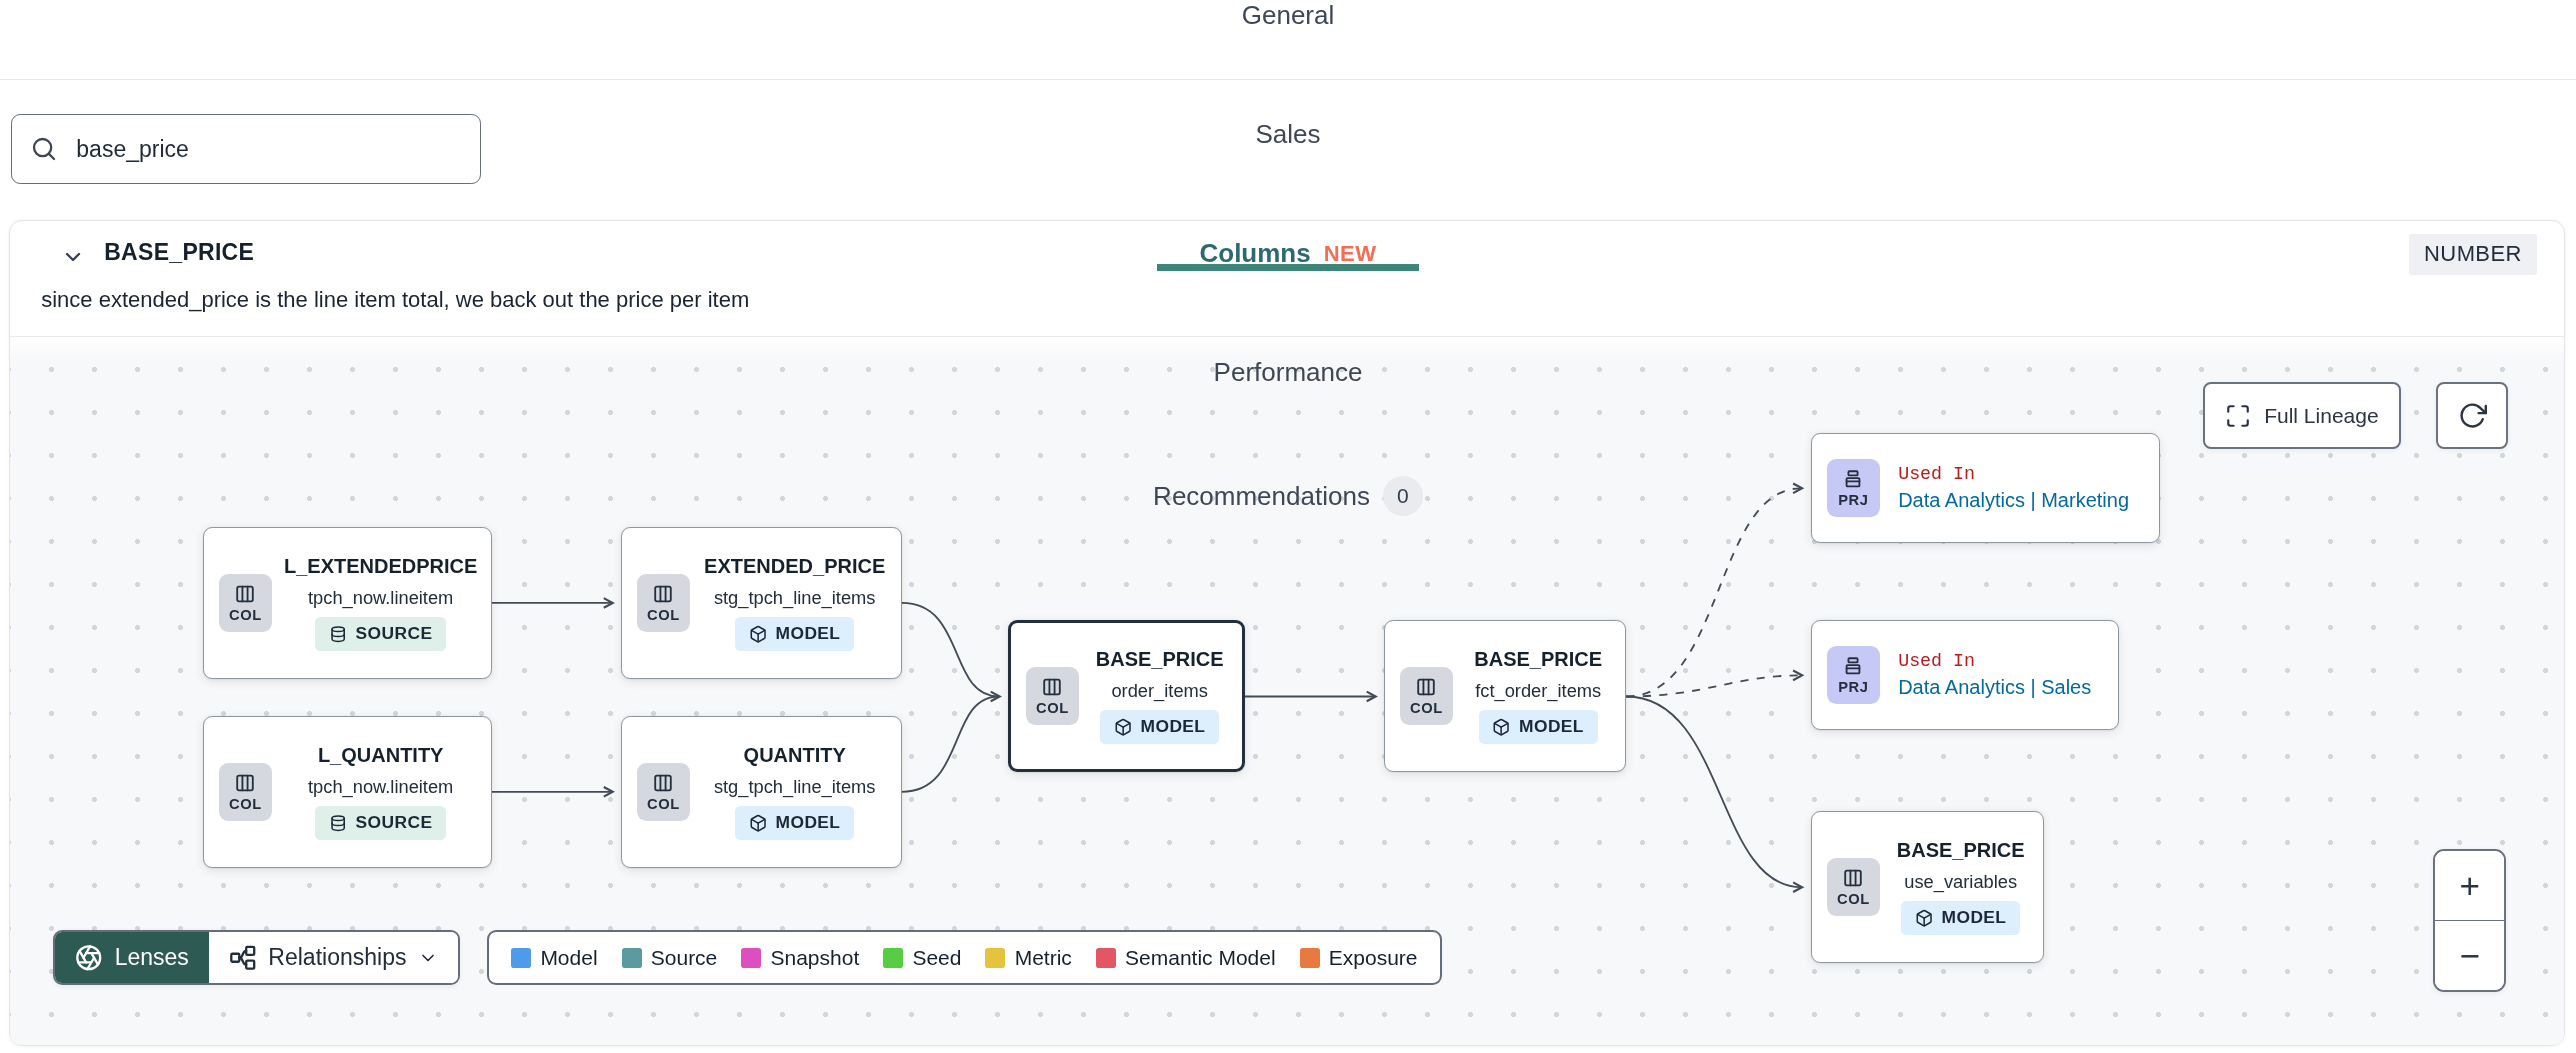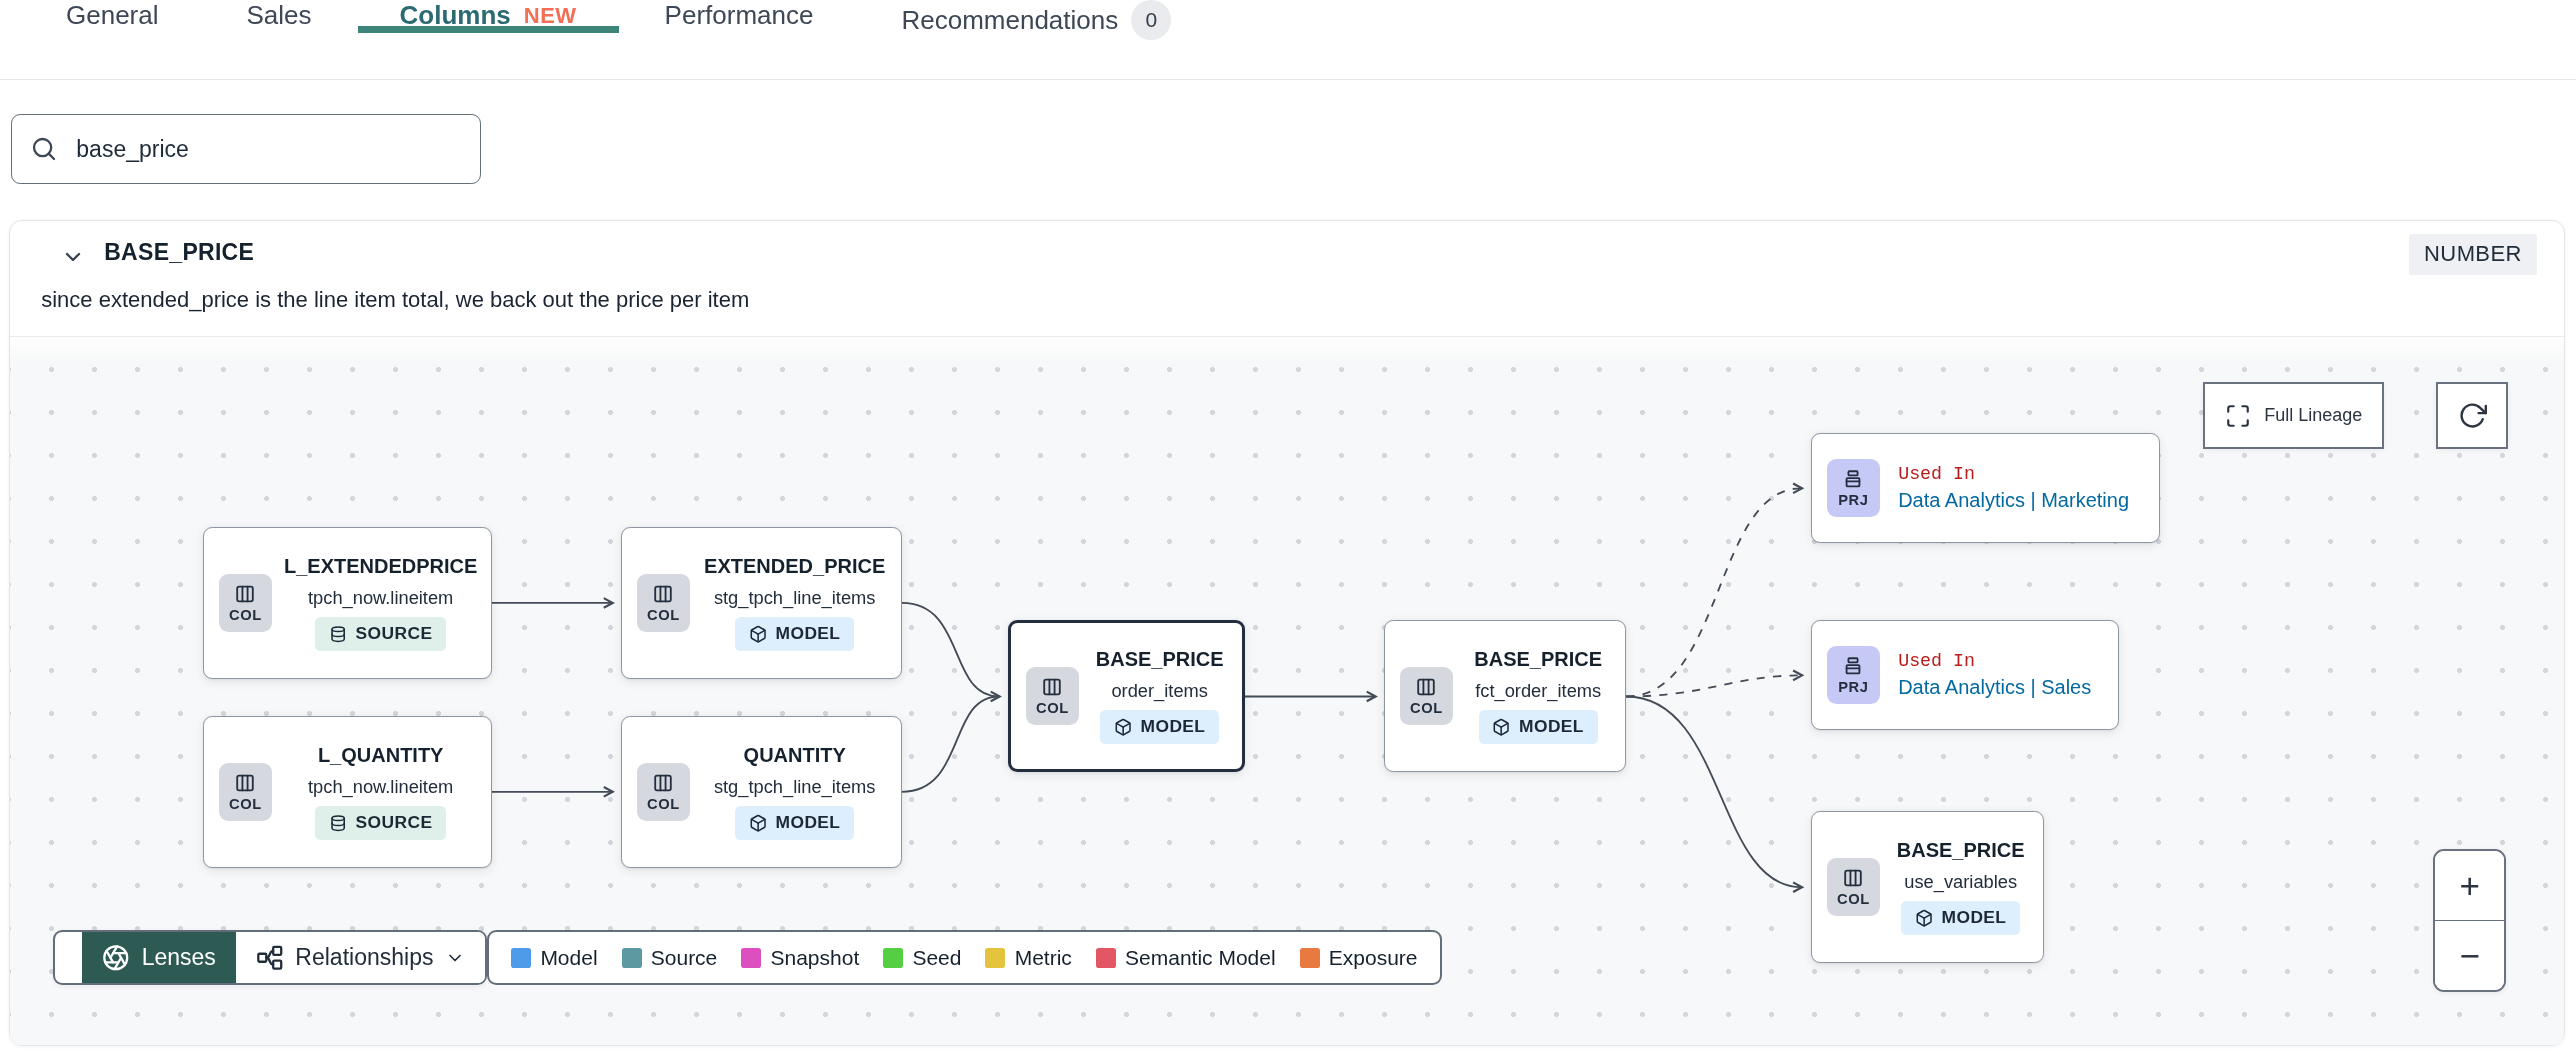--- a/index.html
+++ b/index.html
@@ -5,21 +5,21 @@
   html,body{margin:0;padding:0;}
   body{
     width:2576px;height:1053px;position:relative;overflow:hidden;
     background:#ffffff;font-family:"Liberation Sans",sans-serif;color:#1c2734;
     -webkit-font-smoothing:antialiased;
   }
   svg.ic{display:block;stroke:currentColor;fill:none;stroke-width:2;stroke-linecap:round;stroke-linejoin:round;}
 
   
   .tabbar{position:absolute;top:0;left:0;right:0;height:79px;border-bottom:1.8px solid #e5e7ea;
-    display:flex;align-items:flex-start;padding-left:66px;gap:88px;background:#fff;z-index:5;}
+    display:flex;align-items:center;gap:88px;background:#fff;z-index:5;flex-direction:column;}
   .tab{display:flex;align-items:center;gap:13px;font-size:26px;color:#3d4756;position:relative;cursor:pointer;white-space:nowrap;}
   .tab.active .tab-label{color:#2c6a72;font-weight:700;}
   .tab.active::after{content:"";position:absolute;left:-42px;right:-42px;bottom:-1.8px;height:6.4px;background:#3d8578;}
   .tab-new{color:#f26f56;font-weight:700;font-size:22px;letter-spacing:0.5px;}
   .tab-count{width:40px;height:40px;border-radius:50%;background:#e9ebee;display:flex;align-items:center;justify-content:center;
     font-size:21px;color:#333d4c;}
 
   
   .searchbox{position:absolute;left:11px;top:114px;width:470px;height:70px;border:1.8px solid #646d7a;border-radius:9.2px;
     background:#fff;display:flex;align-items:center;padding:0 18.3px;gap:16.5px;box-sizing:border-box;}
@@ -57,35 +57,35 @@
   .type-badge{display:inline-flex;align-items:center;gap:8.3px;padding:6.4px 13.8px;border-radius:5.5px;
     font-size:17.4px;font-weight:700;color:#1d2836;letter-spacing:0.4px;}
   .type-badge.source{background:#def0e9;}
   .type-badge.model{background:#ddeefc;}
   .node.usedin{gap:18.3px;padding:0 14.7px;}
   .usedin-main{flex:1;display:flex;flex-direction:column;align-items:flex-start;gap:5.5px;min-width:0;}
   .usedin-label{font-size:18.3px;color:#b91c1c;font-family:Liberation Mono, monospace;}
   .usedin-title{font-size:20px;color:#0369a1;white-space:nowrap;}
 
   
-  .cbtn{position:absolute;background:#fff;border:2.3px solid #6a7280;border-radius:0;color:#2c3442;
-    display:flex;align-items:center;justify-content:center;gap:13px;font-size:18px;box-sizing:border-box;cursor:pointer;
+  .cbtn{position:absolute;background:#fff;border:2.3px solid #6a7280;border-radius:8px;color:#2c3442;
+    display:flex;align-items:center;justify-content:center;gap:13px;font-size:21px;box-sizing:border-box;cursor:pointer;
     box-shadow:0 1.8px 5.5px rgba(25,35,50,.06);}
   .full-lineage{left:2193px;top:45px;height:67px;padding:0 20px;}
   .refresh-btn{left:2426px;top:45px;width:72px;height:67px;}
   .zoomctl{position:absolute;left:2423px;top:512px;width:73px;height:143px;background:#fff;border:2.3px solid #6a7280;
     border-radius:11px;box-sizing:border-box;display:flex;flex-direction:column;overflow:hidden;
     box-shadow:0 1.8px 5.5px rgba(25,35,50,.06);}
   .zoomcell{flex:1;display:flex;align-items:center;justify-content:center;font-size:35px;color:#2c3442;cursor:pointer;background:#fff;}
   .zoomcell + .zoomcell{border-top:1.8px solid #6a7280;}
 
   
   .lens-group{position:absolute;left:43px;top:593px;height:55px;display:flex;border:2.3px solid #646d7a;border-radius:9.2px;
     overflow:hidden;background:#fff;box-sizing:border-box;box-shadow:0 1.8px 5.5px rgba(25,35,50,.06);}
-  .lens-seg{background:#2d5a52;color:#fff;display:flex;align-items:center;gap:12px;padding:0 20px;font-size:23px;cursor:pointer;margin-left:27px;}
+  .lens-seg{background:#2d5a52;color:#fff;display:flex;align-items:center;gap:12px;padding:0 20px;font-size:23px;cursor:pointer;}
   .rel-seg{display:flex;align-items:center;gap:12px;padding:0 20px;font-size:23px;color:#222d3b;cursor:pointer;background:#fff;}
   .legend{position:absolute;left:477px;top:593px;height:55px;display:flex;align-items:center;gap:24px;padding:0 22px;
     border:2.3px solid #646d7a;border-radius:9.2px;background:#fff;box-sizing:border-box;}
   .lg-item{display:flex;align-items:center;gap:9.2px;font-size:21px;color:#16212e;white-space:nowrap;}
   .lg-sq{width:20px;height:20px;border-radius:2.8px;flex:none;}
 </style>
 </head>
 <body>
 
 <div class="tabbar">

